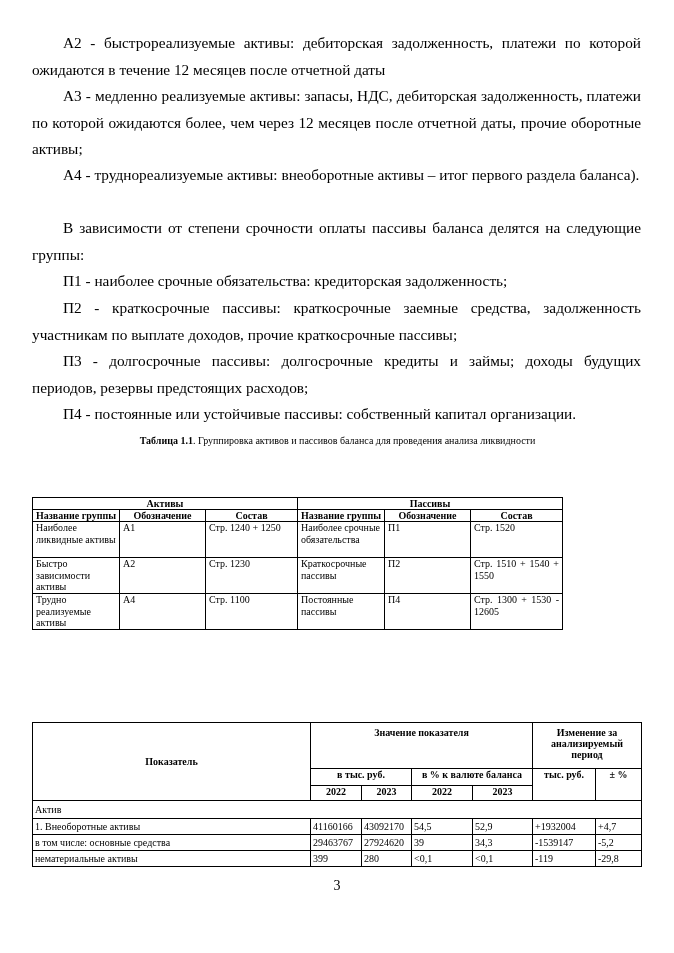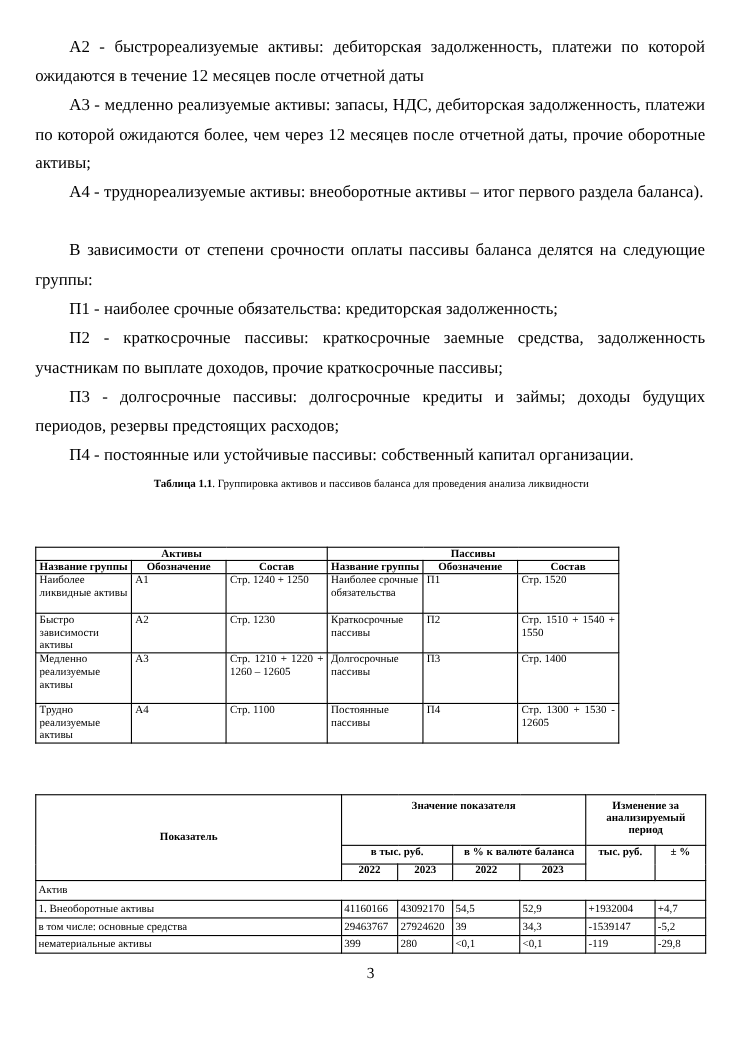--- a/index.html
+++ b/index.html
@@ -66,28 +66,20 @@
       <td>П1</td>
       <td>Стр. 1520</td>
     </tr>
     <tr style="height:36px">
       <td>Быстро зависимости активы</td>
       <td>А2</td>
       <td>Стр. 1230</td>
       <td>Краткосрочные пассивы</td>
       <td>П2</td>
       <td style="text-align:justify">Стр. 1510 + 1540 + 1550</td>
-    </tr>
-    <tr style="height:46px">
-      <td>Медленно реализуемые активы</td>
-      <td>А3</td>
-      <td style="text-align:justify">Стр. 1210 + 1220 + 1260 – 12605</td>
-      <td>Долгосрочные пассивы</td>
-      <td>П3</td>
-      <td>Стр. 1400</td>
     </tr>
     <tr style="height:36px">
       <td>Трудно реализуемые активы</td>
       <td>А4</td>
       <td>Стр. 1100</td>
       <td>Постоянные пассивы</td>
       <td>П4</td>
       <td style="text-align:justify">Стр. 1300 + 1530 - 12605</td>
     </tr>
   </tbody>

